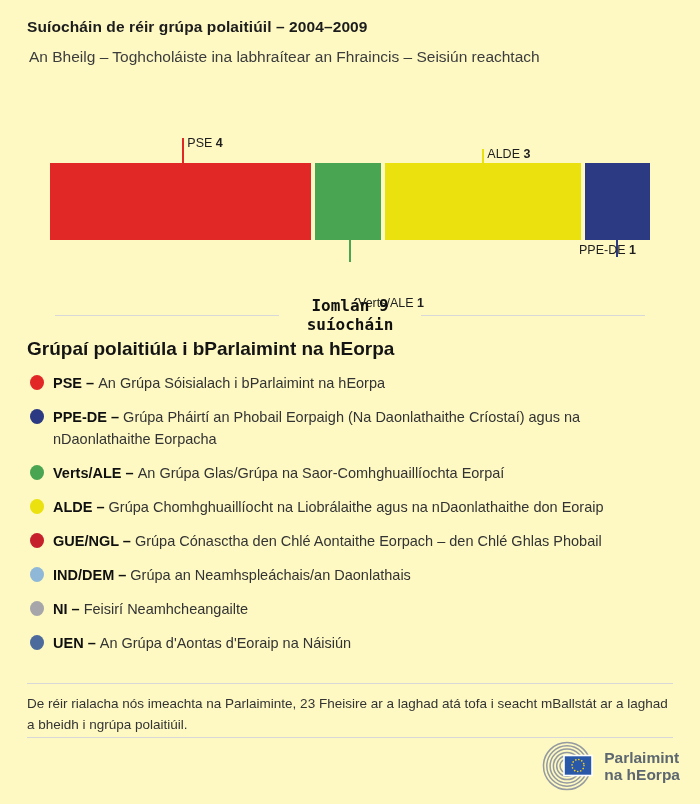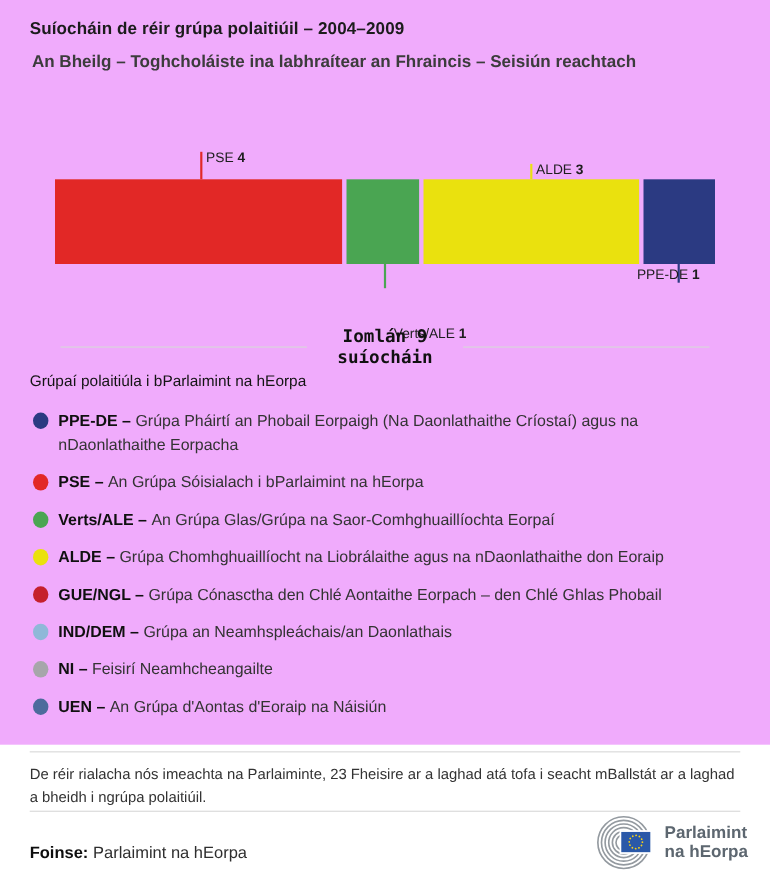--- a/index.html
+++ b/index.html
@@ -1,29 +1,29 @@
 <!DOCTYPE html>
 <html><head>
 <meta charset="utf-8">
 <style>
   html,body{margin:0;padding:0;background:#ffffff;}
   body{width:700px;height:804px;overflow:hidden;font-family:"Liberation Sans",sans-serif;color:#262626;}
-  .page{position:relative;width:700px;height:677px;background:#f0abfc;}
+  .page{position:relative;width:700px;height:804px;background:#fef9c3;}
   .title{position:absolute;left:27px;top:18px;margin:0;font-size:15.5px;font-weight:bold;color:#1c1c1c;letter-spacing:.1px;}
-  .subtitle{position:absolute;left:29px;top:48px;margin:0;font-size:15.5px;font-weight:bold;color:#3c3c3c;}
+  .subtitle{position:absolute;left:29px;top:48px;margin:0;font-size:15.5px;font-weight:normal;color:#3c3c3c;}
   .chart{position:absolute;left:0;top:118px;width:700px;height:172px;padding-left:20px;}
   .bar{position:absolute;left:50px;top:45px;width:600px;height:77px;display:flex;gap:4px;}
   .seg{height:100%;}
   .tick{position:absolute;width:2px;}
   .callout{position:absolute;font-size:12.5px;color:#1e1e1e;white-space:nowrap;}
   .callout b{font-weight:bold;}
   .total-row{position:absolute;left:55px;right:55px;top:296px;display:flex;align-items:center;}
   .hline{flex:1;border-top:1px solid #d8d8d8;height:0;}
   .total-text{padding:0 28px;text-align:center;font-family:"DejaVu Sans Mono",monospace;font-weight:bold;font-size:16px;line-height:19px;color:#111;}
-  .legend-heading{position:absolute;left:27px;top:338px;margin:0;font-size:14px;font-weight:normal;color:#141414;}
+  .legend-heading{position:absolute;left:27px;top:338px;margin:0;font-size:19px;font-weight:bold;color:#141414;}
   .legend{position:absolute;left:30px;top:372px;right:27px;}
   .legend-row{display:flex;align-items:flex-start;margin-bottom:12px;}
   .dot{width:14px;height:15px;border-radius:50%;flex:0 0 14px;margin-top:3px;margin-right:9px;}
   .legend-text{font-size:14.5px;line-height:22px;color:#333;max-width:600px;}
   .legend-text b{color:#101010;}
   .divider{position:absolute;left:27px;right:27px;border-top:1px solid #d8d8d8;height:0;}
   .d1{top:683px;} .d2{top:737px;}
   .note{position:absolute;left:27px;top:693px;width:650px;margin:0;font-size:13.5px;line-height:21px;color:#333;}
   .source{position:absolute;left:27px;top:767px;margin:0;font-size:15px;color:#2e2e2e;}
   .source b{color:#0e0e0e;}
@@ -62,26 +62,26 @@
       <div>Iomlán 9</div>
       <div>suíocháin</div>
     </div>
     <div class="hline"></div>
   </div>
 
   <h3 class="legend-heading">Grúpaí polaitiúla i bParlaimint na hEorpa</h3>
 
   <div class="legend" id="legend">
       <div class="legend-row">
+        <span class="dot" style="background: rgb(226, 40, 38);"></span>
+        <span class="legend-text"><b>PSE – </b><span>An Grúpa Sóisialach i bParlaimint na hEorpa</span></span>
+      </div>
+      <div class="legend-row">
         <span class="dot" style="background: rgb(43, 58, 130);"></span>
         <span class="legend-text"><b>PPE-DE – </b><span>Grúpa Pháirtí an Phobail Eorpaigh (Na Daonlathaithe Críostaí) agus na nDaonlathaithe Eorpacha</span></span>
-      </div>
-      <div class="legend-row">
-        <span class="dot" style="background: rgb(226, 40, 38);"></span>
-        <span class="legend-text"><b>PSE – </b><span>An Grúpa Sóisialach i bParlaimint na hEorpa</span></span>
       </div>
       <div class="legend-row">
         <span class="dot" style="background: rgb(74, 165, 82);"></span>
         <span class="legend-text"><b>Verts/ALE – </b><span>An Grúpa Glas/Grúpa na Saor-Comhghuaillíochta Eorpaí</span></span>
       </div>
       <div class="legend-row">
         <span class="dot" style="background: rgb(234, 225, 14);"></span>
         <span class="legend-text"><b>ALDE – </b><span>Grúpa Chomhghuaillíocht na Liobrálaithe agus na nDaonlathaithe don Eoraip</span></span>
       </div>
       <div class="legend-row">
@@ -99,21 +99,20 @@
       <div class="legend-row">
         <span class="dot" style="background: rgb(76, 107, 156);"></span>
         <span class="legend-text"><b>UEN – </b><span>An Grúpa d'Aontas d'Eoraip na Náisiún</span></span>
       </div>
     </div>
 
   <div class="divider d1"></div>
   <p class="note">De réir rialacha nós imeachta na Parlaiminte, 23 Fheisire ar a laghad atá tofa i seacht mBallstát ar a laghad a bheidh i ngrúpa polaitiúil.</p>
   <div class="divider d2"></div>
 
-  <p class="source"><b>Foinse:</b> <span>Parlaimint na hEorpa</span></p>
 
   <div class="logo">
     <svg width="66" height="52" viewBox="0 0 66 52">
       <g fill="none" stroke="#949aa0" stroke-width="1.5">
         <circle cx="34" cy="26" r="7"></circle>
         <circle cx="34" cy="26" r="10.3"></circle>
         <circle cx="34" cy="26" r="13.6"></circle>
         <circle cx="34" cy="26" r="16.9"></circle>
         <circle cx="34" cy="26" r="20.2"></circle>
         <circle cx="34" cy="26" r="23.5"></circle>

